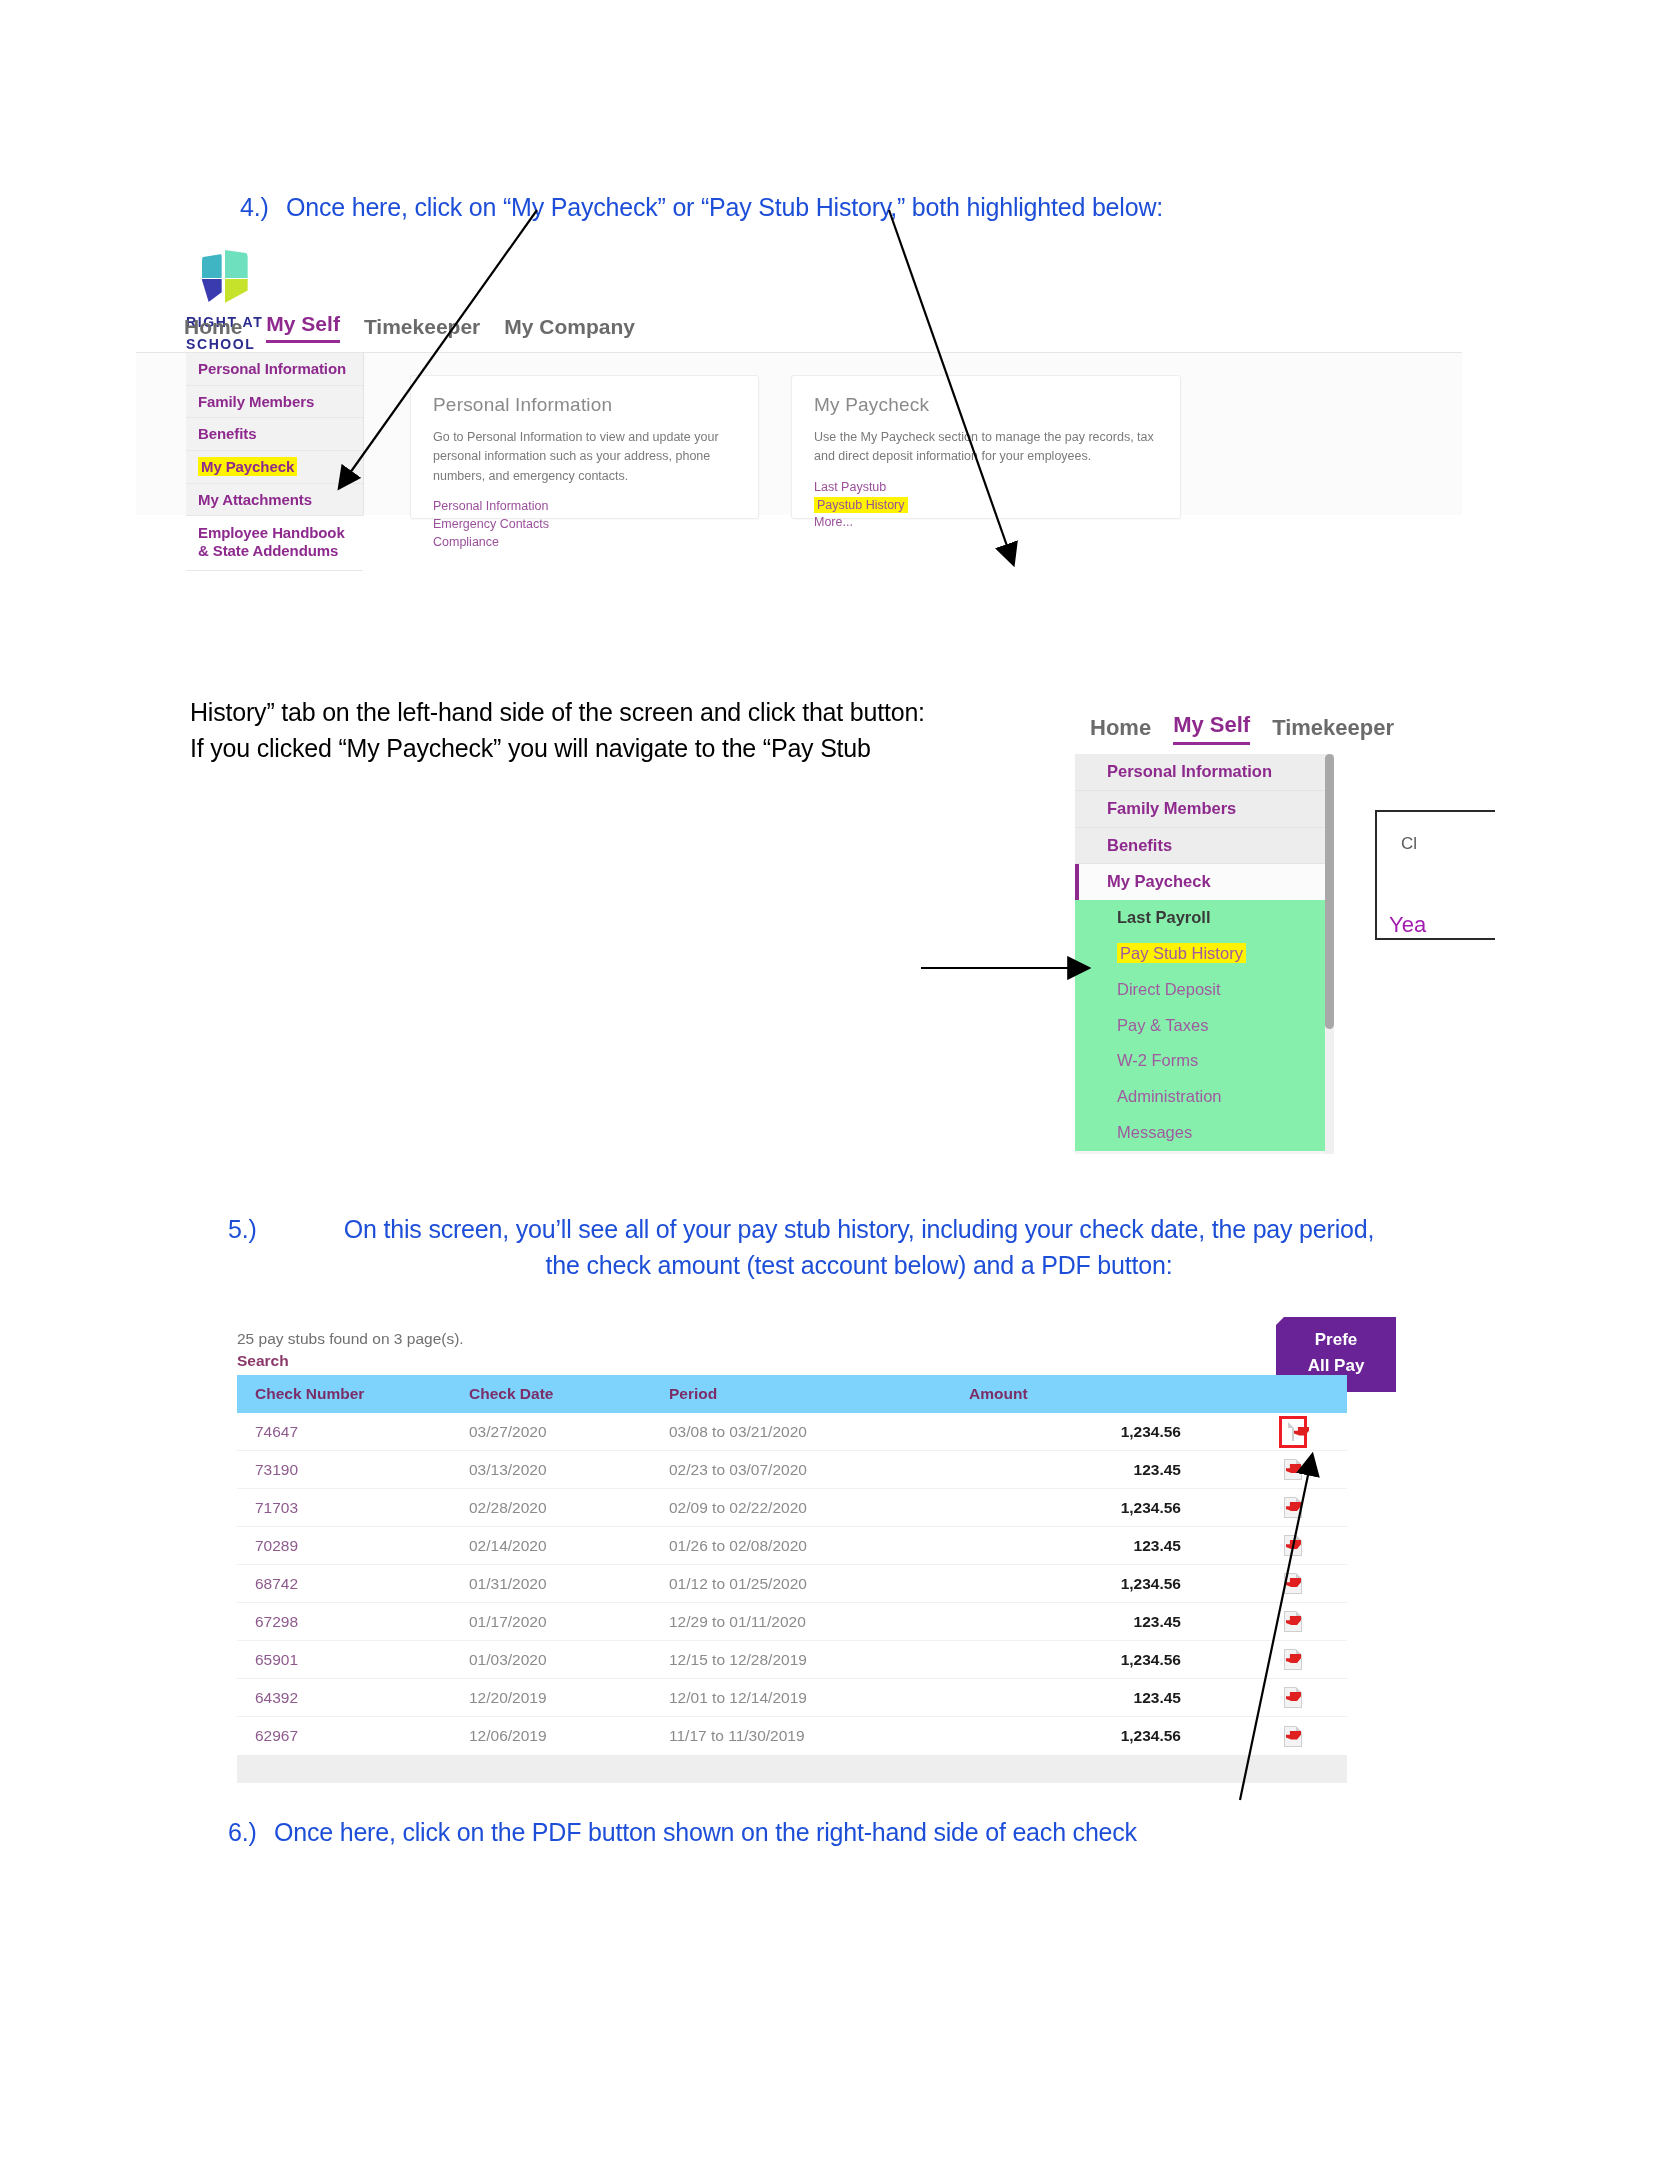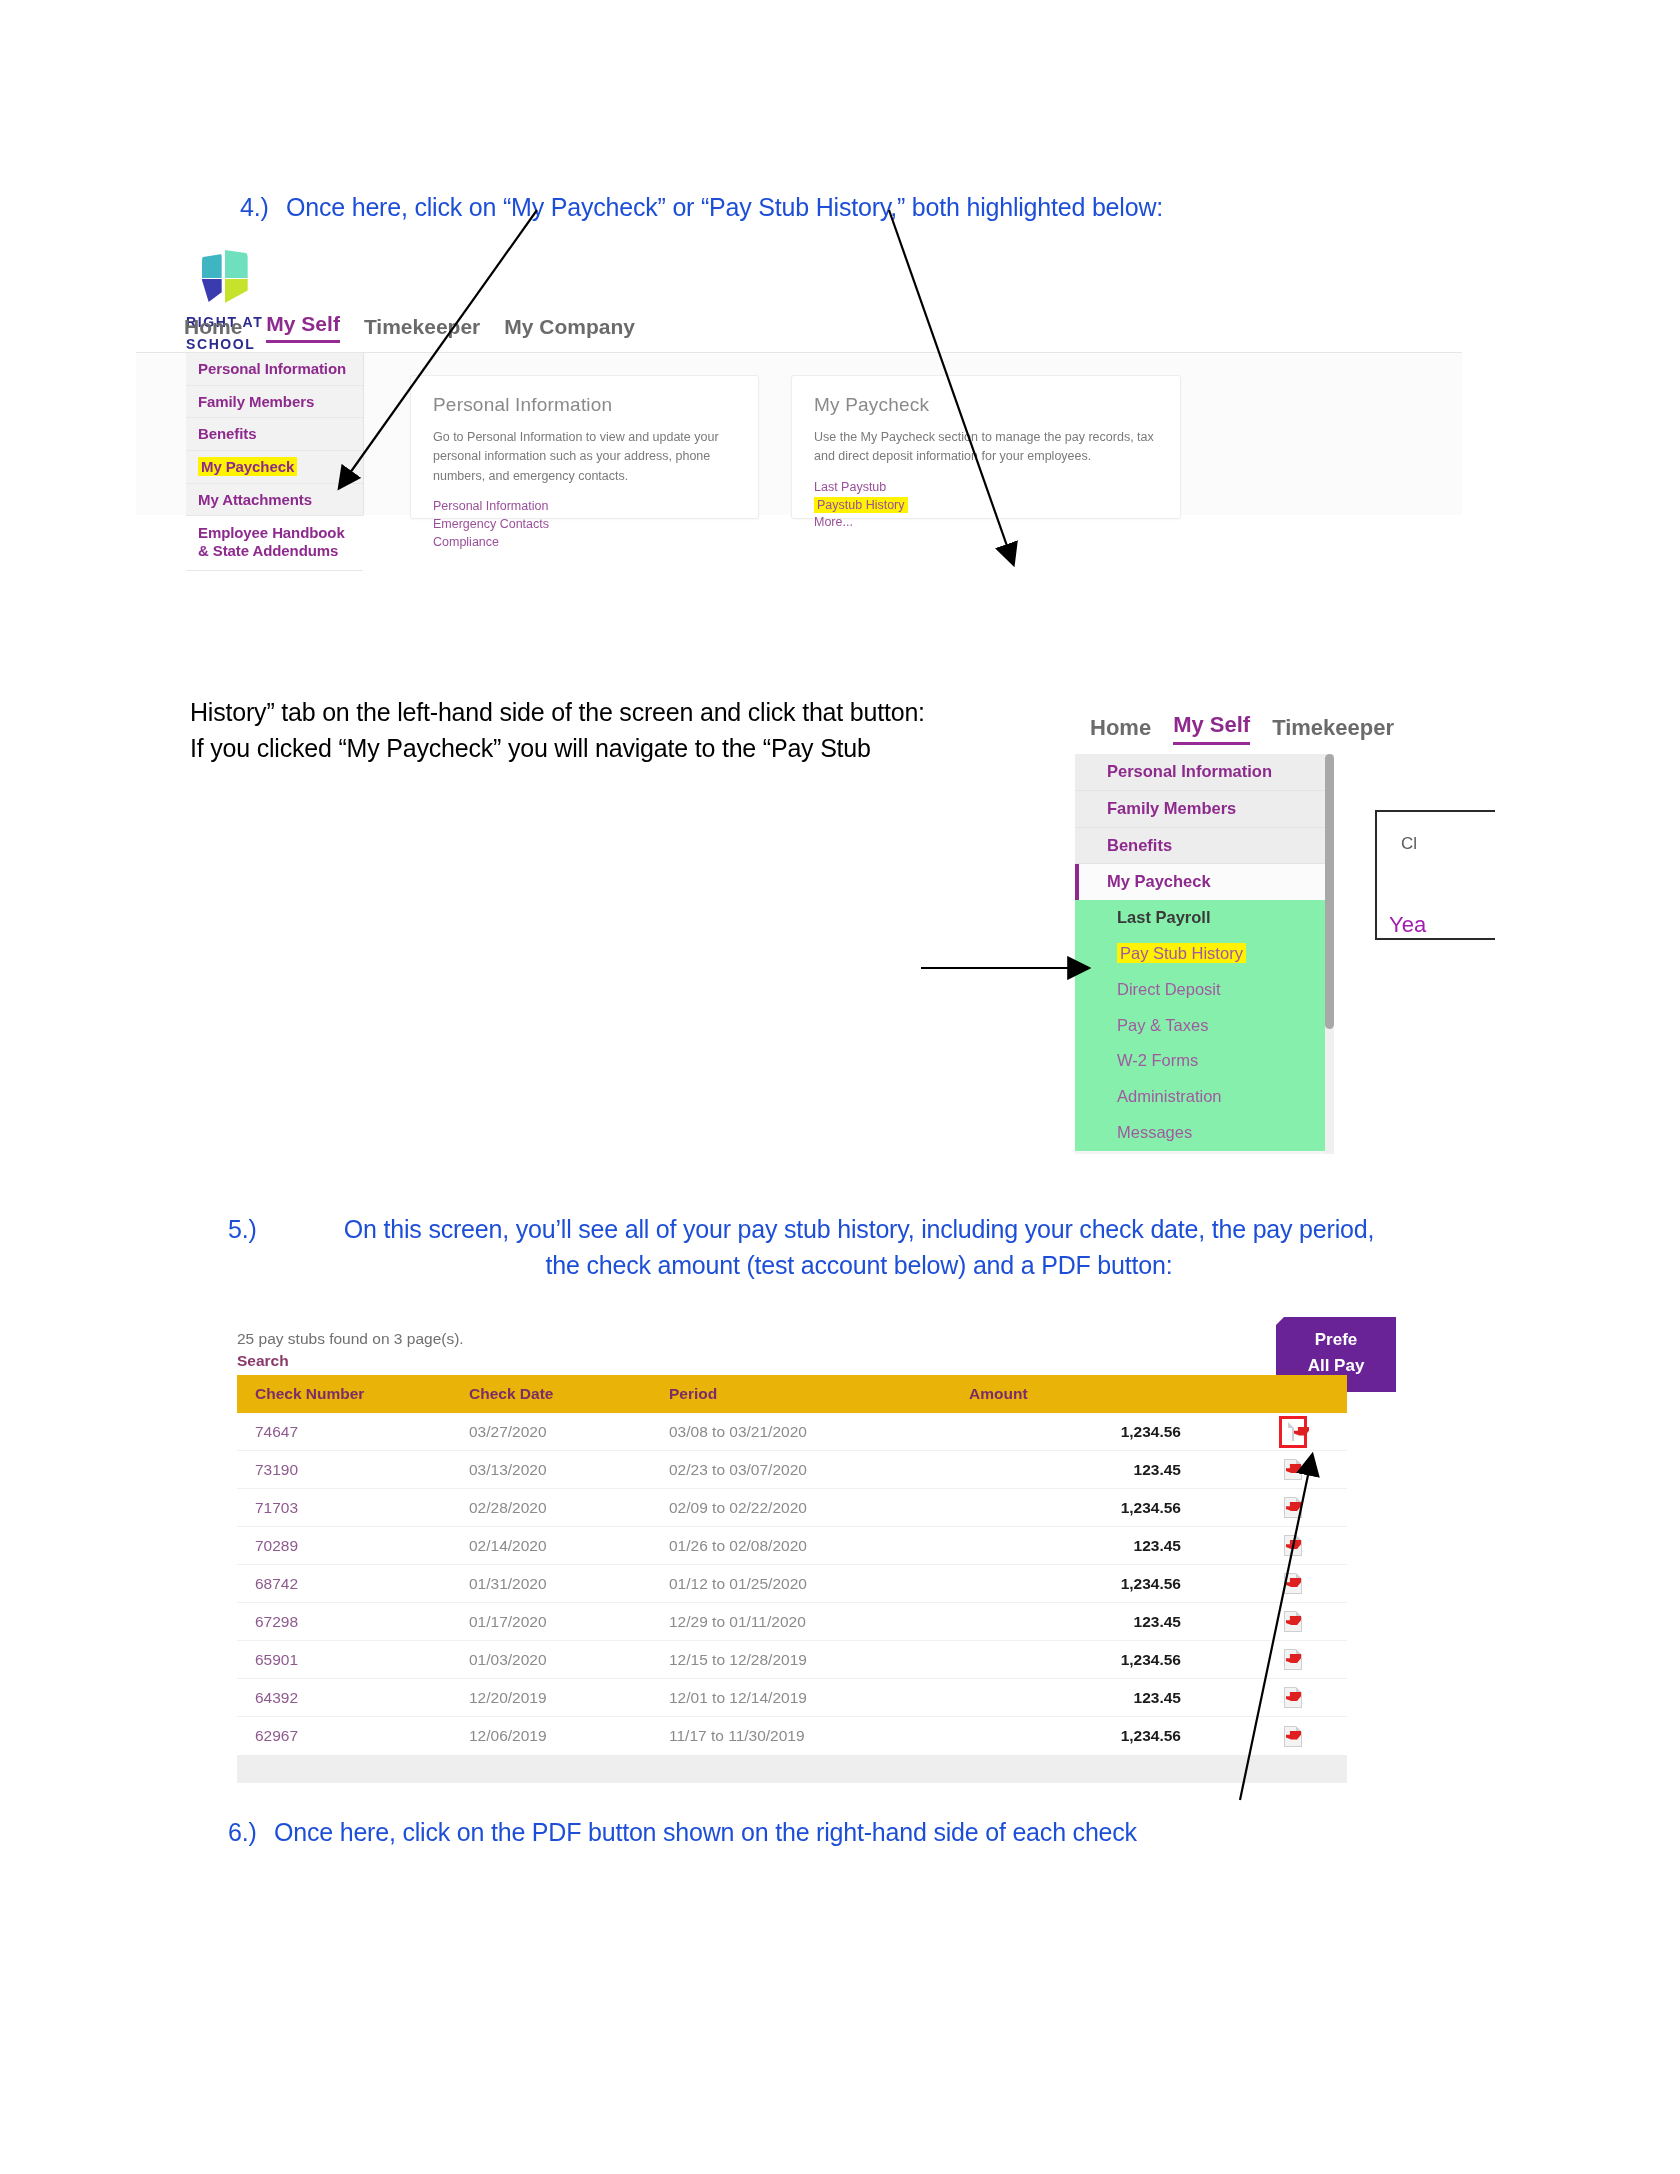--- a/index.html
+++ b/index.html
@@ -92,21 +92,21 @@
   .s2-rb-b { position:absolute; left:12px; top:100px; font-size:22px; color:#a21caf; }
 
   
   #shot3 { position:absolute; left:225px; top:1317px; width:1160px; height:500px; background:#fff; }
   .found { position:absolute; left:12px; top:13px; font-size:15.5px; color:#707070; }
   .search-lbl { position:absolute; left:12px; top:35px; font-size:15.5px; color:#8a3a6a; font-weight:700; }
   .pref-btn { position:absolute; left:1051px; top:0px; width:120px; height:75px; background:#6a2396;
               color:#fff; font-weight:700; font-size:17px; text-align:center; padding-top:10px; line-height:1.5;
               clip-path: polygon(8px 0, 100% 0, 100% 100%, 8px 100%, 0 calc(100% - 8px), 0 8px); }
   .tbl { position:absolute; left:12px; top:58px; width:1110px; }
-  .thead { display:flex; background:#eab308; height:38px; align-items:center; }
+  .thead { display:flex; background:#7dd3fc; height:38px; align-items:center; }
   .thead > div { font-size:15.5px; font-weight:700; color:#7b2d68; }
   .trow { display:flex; height:38px; align-items:center; border-bottom:1px solid #f0f0f0; }
   .trow > div { font-size:15.5px; }
   .c1 { width:232px; padding-left:18px; color:#8e5a8e; }
   .c2 { width:200px; color:#8b8b8b; }
   .c3 { width:300px; color:#8b8b8b; }
   .c4 { width:270px; text-align:right; padding-right:58px; color:#1b1b1b; font-weight:700; }
   .c5 { width:108px; display:flex; justify-content:center; }
   .tfoot { height:28px; background:#eeeeee; width:1110px; }
 

